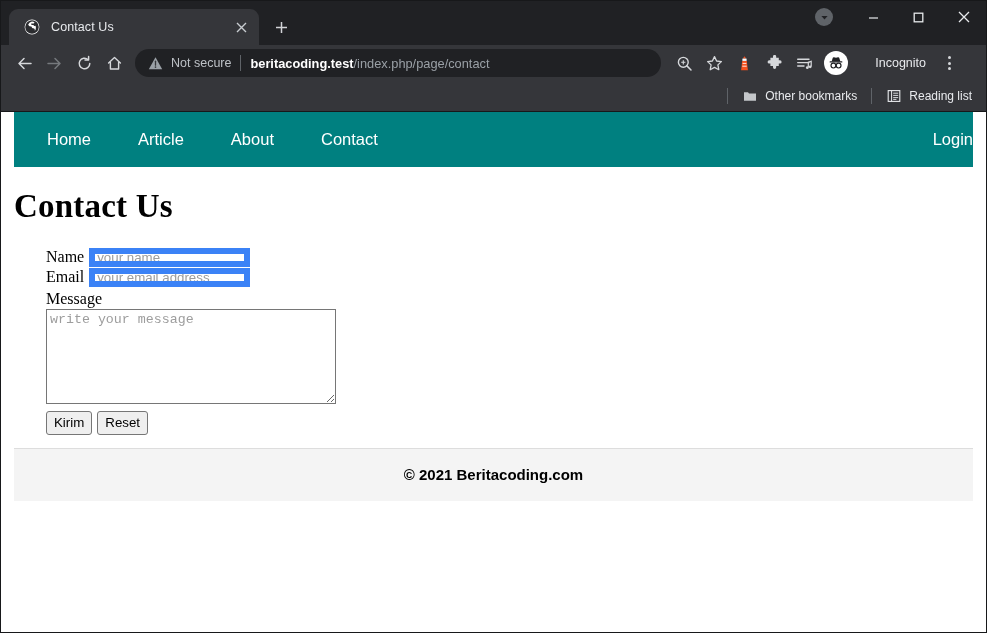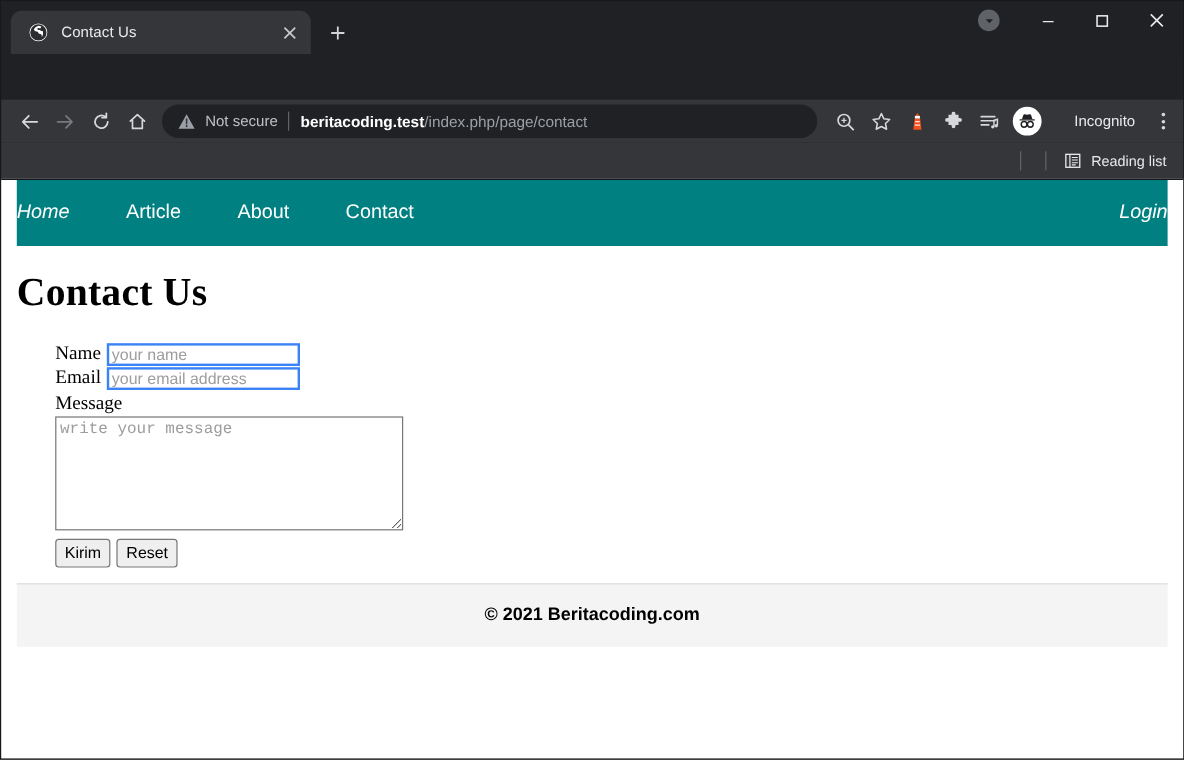--- a/index.html
+++ b/index.html
@@ -82,23 +82,22 @@
     width: 45px; height: 32px;
     display: flex; align-items: center; justify-content: center;
     color: #e8eaed;
   }
 
   
   .toolbar {
     height: 36px;
     background: #35363a;
     display: flex; align-items: center;
-    padding: 0 4px 0 8px;
+    padding: 0 24px 0 8px;
     flex: 0 0 auto;
-    margin-top: 38px;
   }
   .tb-icon {
     width: 30px; height: 30px;
     display: flex; align-items: center; justify-content: center;
     color: #d6d8db;
     border-radius: 50%;
     flex: 0 0 auto;
   }
   .tb-icon.disabled { color: #76797d; }
   .omnibox {
@@ -196,21 +195,21 @@
     font-family: "Liberation Sans", sans-serif;
   }
   .nav-links { display: flex; align-items: center; flex: 1 1 auto; }
   .nav-link {
     color: #ffffff;
     font-size: 16.5px;
     text-decoration: none;
     padding: 6px 0;
     margin-right: 47px;
   }
-  .nav-link:first-child { margin-left: 0; font-style: italic; }
+  .nav-link:first-child { margin-left: 33px; }
   .nav-right { }
 
   h1.page-title {
     font-family: "Liberation Serif", serif;
     font-size: 33px;
     font-weight: bold;
     margin: 21px 0 0 0;
     line-height: 1.15;
     letter-spacing: .2px;
   }
@@ -234,21 +233,21 @@
   .field-label {
     font-family: "Liberation Serif", serif;
     font-size: 16px;
     margin-right: 5px;
   }
   input.text-input {
     width: 161px; height: 19px;
     font-family: "Liberation Sans", sans-serif;
     font-size: 13.3px;
     padding: 1px 2px;
-    border: 2px solid #3b82f6;
+    border: 6px solid #3b82f6;
     background: #ffffff;
     color: #000;
     outline: none;
     border-radius: 0;
   }
   input.text-input::placeholder { color: #9d9d9d; opacity: 1; }
   .msg-label { display: block; margin: 3px 0 1px 0; font-size: 16px; }
   textarea.msg-input {
     width: 290px; height: 95px;
     font-family: "Liberation Mono", monospace;
@@ -429,20 +428,28 @@
       <span class="menu-dots">
         <i></i>
           <i></i>
           <i></i>
       </span>
     </div>
   </div>
 
   <div class="bookmarkbar">
     <span class="bm-sep"></span>
+    <span class="bm-item">
+      <span class="bm-ico">
+        <svg width="14" height="14" viewBox="0 0 14 14">
+          <path d="M1 3.2 h4 l1 1.3 h7 v7.3 h-12 z" fill="#c4c7ca"></path>
+        </svg>
+      </span>
+      <span>Other bookmarks</span>
+    </span>
     <span class="bm-sep"></span>
     <span class="bm-item">
       <span class="bm-ico">
         <svg width="14" height="14" viewBox="0 0 14 14">
           <rect x="1.2" y="1.6" width="11.6" height="10.8" fill="none" stroke="#e8eaed" stroke-width="1.1"></rect>
           <path d="M4.6 1.6 V12.4" stroke="#e8eaed" stroke-width="1"></path>
           <path d="M6.2 4.2 H11.2 M6.2 6.4 H11.2 M6.2 8.6 H11.2 M6.2 10.4 H9.4" stroke="#e8eaed" stroke-width=".9"></path>
         </svg>
       </span>
       <span>Reading list</span>

